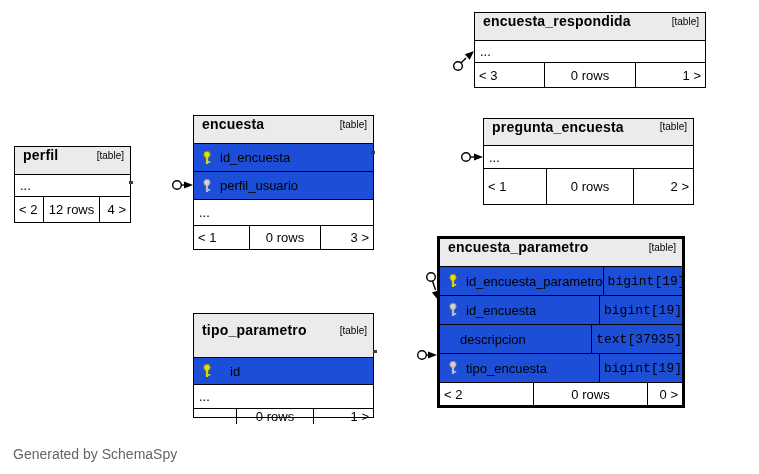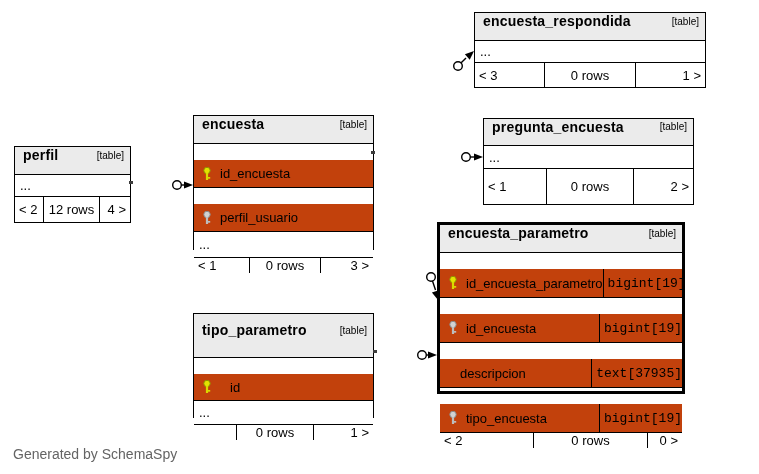--- a/index.html
+++ b/index.html
@@ -6,21 +6,21 @@
   #stage{position:relative;width:759px;height:474px;background:#fff;overflow:hidden;
          font-family:"Liberation Sans",sans-serif;color:#000;}
   .card{position:absolute;background:#fff;border:1px solid #000;box-sizing:border-box;
         display:flex;flex-direction:column;}
   .card.thick{border-width:3px;}
   .hdr{background:#ebebeb;border-bottom:1px solid #000;display:flex;align-items:center;
        justify-content:space-between;padding:0 6px 11px 8px;box-sizing:border-box;flex:0 0 auto;}
   .hdr .nm{font-weight:bold;font-size:14px;letter-spacing:0.2px;}
   .hdr .tag{font-size:10px;}
   .row{display:flex;align-items:center;border-bottom:1px solid #000;box-sizing:border-box;
-       flex:0 0 auto;background:#c2410c;margin-top:16px;}
+       flex:0 0 auto;background:#1d4ed8;}
   .row .keywrap{width:12px;margin-left:8px;display:flex;align-items:center;flex:0 0 auto;}
   .row .cn{font-size:13px;margin-left:6px;white-space:nowrap;}
   .row .namecell{display:flex;align-items:center;flex:1 1 auto;height:100%;}
   .row .ct{flex:0 0 72px;height:100%;border-left:1px solid #000;display:flex;align-items:center;
            padding-left:4px;font-size:13px;box-sizing:border-box;font-family:Liberation Mono, monospace;}
   .row.nokey .cn{margin-left:20px;}
   .more{display:flex;align-items:center;padding-left:5px;font-size:13px;border-bottom:1px solid #000;
         box-sizing:border-box;flex:0 0 auto;background:#fff;}
   .stats{display:flex;flex:1 1 auto;box-sizing:border-box;font-size:13px;}
   .stats .sc{display:flex;align-items:center;box-sizing:border-box;padding:0 4px;}
@@ -131,21 +131,21 @@
       <span class="cn" style="margin-left:16px">id</span>
     </div>
     <div class="more" style="height:24px">...</div>
     <div class="stats">
       <span class="sc" style="flex:0 0 42px"></span>
       <span class="sc mid" style="flex:0 0 78px">0 rows</span>
       <span class="sc rt">1 &gt;</span>
     </div>
   </div>
 
-  <div class="card thick" style="left:437px;top:222px;width:248px;height:172px">
+  <div class="card thick" style="left:437px;top:236px;width:248px;height:172px">
     <div class="hdr" style="height:28px">
       <span class="nm">encuesta_parametro</span>
       <span class="tag">[table]</span>
     </div>
     <div class="row" style="height:29px">
       <span class="namecell">
         <span class="keywrap">
           <svg width="10" height="16" viewBox="0 0 10 16" class="pk key-glyph">
             <circle cx="5" cy="4.5" r="3.2"></circle>
               <rect x="3.9" y="7" width="2.2" height="7"></rect>

